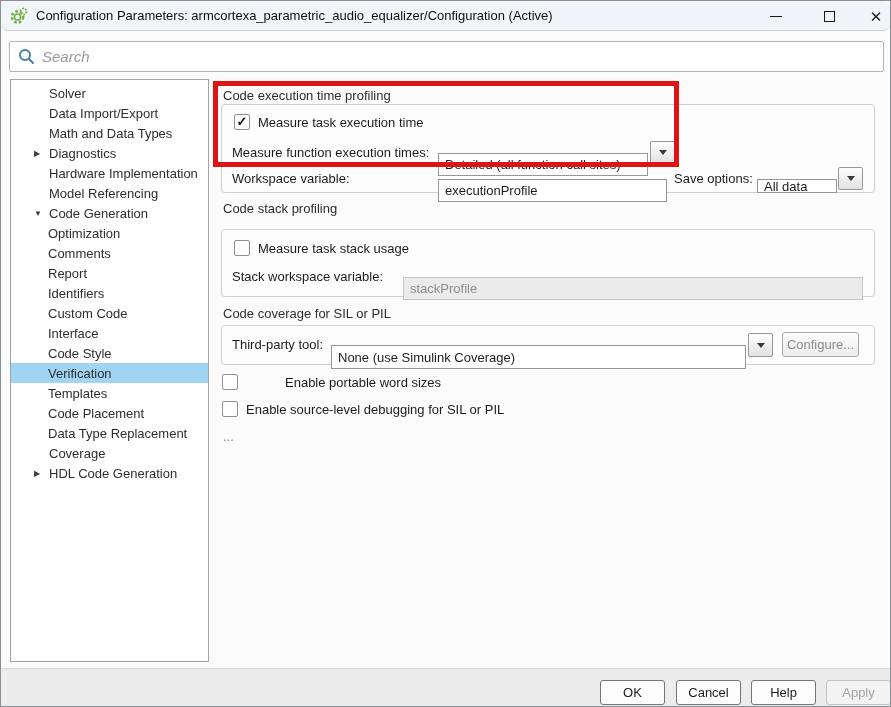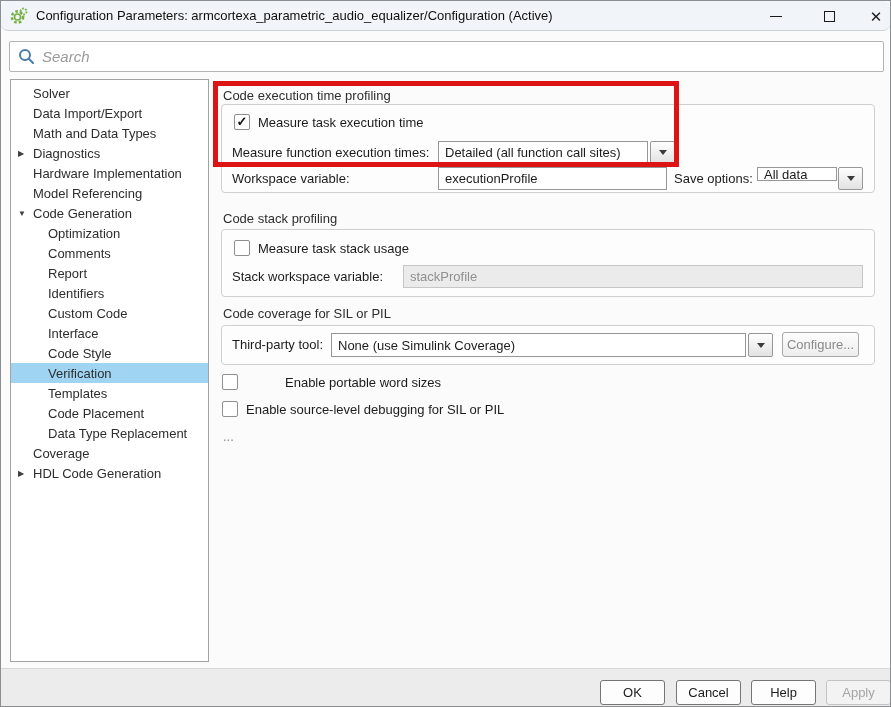--- a/index.html
+++ b/index.html
@@ -33,36 +33,36 @@
     font-size: 15px; font-family: "Liberation Sans", sans-serif; color: #333;
   }
   .searchbox input::placeholder { font-style: italic; color: #9a9a9a; }
   
   .sidebar {
     position: absolute; left: 9px; top: 78px; width: 199px; height: 583px;
     background: #fff; border: 1px solid #a3a3a3; padding-top: 3px; overflow: hidden;
   }
   .tree-item { position: relative; height: 20px; display: flex; align-items: center; font-size: 13px; color: #2d2d2d; cursor: default; white-space: nowrap; }
   .tree-item .arrow { position: absolute; left: 7px; top: 0; height: 20px; display: flex; align-items: center; font-size: 8px; color: #3c3c3c; }
-  .tree-item.l1 { padding-left: 22px; }
+  .tree-item.l1 { padding-left: 22px; margin-left: 16px; }
   .tree-item.l2 { padding-left: 37px; }
   .tree-item.selected { background: #9fd5f2; }
   
   .section-header { position: absolute; font-size: 13px; color: #2e2e2e; white-space: nowrap; }
   .groupbox { position: absolute; left: 220px; width: 654px; background: #fdfdfd; border: 1px solid #cfcfcf; border-radius: 4px; }
   .label { position: absolute; font-size: 13px; color: #1c1c1c; white-space: nowrap; line-height: 16px; }
   .checkbox {
     position: absolute; width: 16px; height: 16px; background: #fff;
     border: 1px solid #8f8f8f; border-radius: 2px; text-align: center;
     font-size: 13px; line-height: 14px; color: #111; font-weight: bold; cursor: default;
   }
   .field {
     position: absolute; background: #fff; border: 1px solid #979797;
     font-size: 13px; color: #1c1c1c; padding: 0 6px;
-    display: flex; align-items: center; white-space: nowrap; overflow: hidden;
+    display: flex; align-items: center; white-space: nowrap; overflow: hidden; margin-top: 12px;
   }
   .field.disabled { background: #ebebeb; border-color: #c6c6c6; color: #8f8f8f; }
   .combo-arrow {
     position: absolute; background: linear-gradient(#fefefe, #e2e2e2);
     border: 1px solid #979797; border-radius: 2px;
     display: flex; align-items: center; justify-content: center; cursor: default;
   }
   .tri { width: 0; height: 0; border-left: 4px solid transparent; border-right: 4px solid transparent; border-top: 5px solid #3a3a3a; }
   .push-btn {
     position: absolute; background: linear-gradient(#fdfdfd, #ededed);
@@ -199,21 +199,21 @@
   <div class="label" style="left:231px; top:170px;">Workspace variable:</div>
   <div class="field" style="left:437px; top:166px; width:229px; height:23px;">executionProfile</div>
   <div class="label" style="left:673px; top:170px;">Save options:</div>
   <div class="field" style="left:756px; top:166px; width:80px; height:14px;">All data</div>
   <div class="combo-arrow" style="left:837px; top:166px; width:25px; height:23px;">
       <span class="tri"></span>
     </div>
 
   <div class="annotation-rect"></div>
 
-  <div class="section-header" style="left:222px; top:210px;">Code stack profiling</div>
+  <div class="section-header" style="left:222px; top:200px;">Code stack profiling</div>
   <div class="groupbox" style="top:228px; height:68px;"></div>
 
   <span class="checkbox" style="left:233px; top:239px;"></span>
   <div class="label" style="left:257px; top:240px;">Measure task stack usage</div>
 
   <div class="label" style="left:231px; top:268px;">Stack workspace variable:</div>
   <div class="field disabled" style="left:402px; top:264px; width:460px; height:23px;">stackProfile</div>
 
   <div class="section-header" style="left:222px; top:305px;">Code coverage for SIL or PIL</div>
   <div class="groupbox" style="top:324px; height:40px;"></div>

